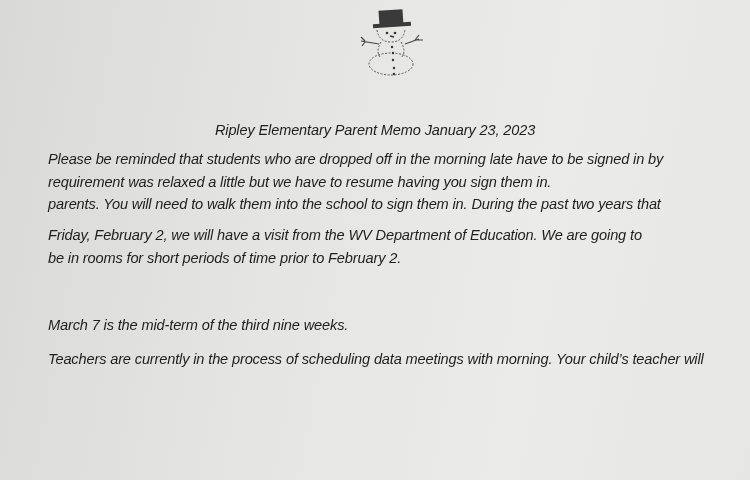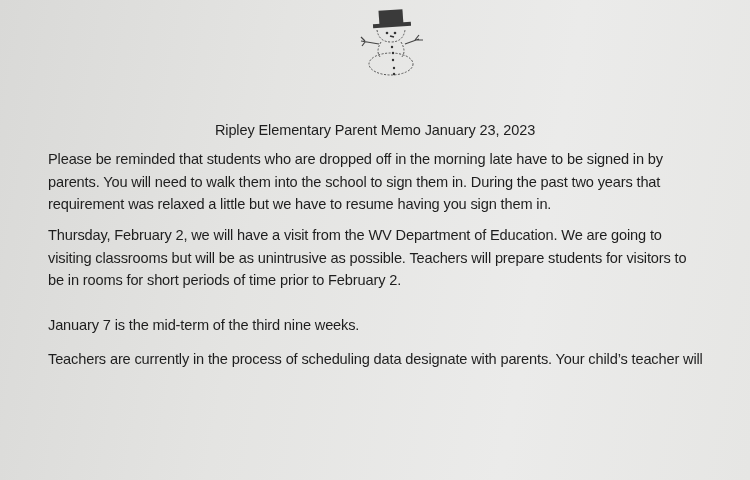--- a/index.html
+++ b/index.html
@@ -4,21 +4,21 @@
 <style>
   html, body { margin: 0; padding: 0; }
   body {
     width: 750px; height: 480px; overflow: hidden;
     background: linear-gradient(100deg, #d9d9d7 0%, #e4e4e2 35%, #ebebea 70%, #e6e6e4 100%);
     font-family: "Liberation Sans", sans-serif;
     color: #1e1e1e;
     position: relative;
   }
   .paper {
-    position: absolute; left: 0; top: 0; width: 750px; height: 480px;
+    position: absolute; left: 0; top: 0; width: 750px; height: 480px; font-style: italic;
   }
   .snowman {
     position: absolute; left: 357px; top: 6px; width: 80px; height: 70px;
   }
   .title {
     position: absolute; left: 0; width: 750px; top: 122px;
     text-align: center; font-size: 14.5px; letter-spacing: -0.1px;
   }
   .para {
     position: absolute; left: 48px; width: 690px;
@@ -53,32 +53,31 @@
     <circle cx="36" cy="47" r="1.2" fill="#333"></circle>
     <circle cx="36" cy="54" r="1.2" fill="#333"></circle>
     <circle cx="37" cy="62" r="1.2" fill="#333"></circle>
     <circle cx="37" cy="68" r="1.2" fill="#333"></circle>
   </svg>
 
   <div class="title">Ripley Elementary Parent Memo January 23, 2023</div>
 
   <div class="para" style="top:148px">
     <span class="line">Please be reminded that students who are dropped off in the morning late have to be signed in by</span>
+    <span class="line">requirement was relaxed a little but we have to resume having you sign them in.</span>
     <span class="line">parents.  You will need to walk them into the school to sign them in.  During the past two years that</span>
-    <span class="line">requirement was relaxed a little but we have to resume having you sign them in.</span>
   </div>
 
   <div class="para" style="top:224px">
-    <span class="line">Thursday, February 2, we will have a visit from the WV Department of Education.  We are going to</span>
-    <span class="line">visiting classrooms but will be as unintrusive as possible.  Teachers will prepare students for visitors to</span>
+    <span class="line">Friday, February 2, we will have a visit from the WV Department of Education.  We are going to</span>
     <span class="line">be in rooms for short periods of time prior to February 2.</span>
   </div>
 
   <div class="para" style="top:314px">
-    <span class="line">January 7 is the mid-term of the third nine weeks.</span>
+    <span class="line">March 7 is the mid-term of the third nine weeks.</span>
   </div>
 
   <div class="para" style="top:348px">
-    <span class="line">Teachers are currently in the process of scheduling data designate with parents.  Your child’s teacher will</span>
+    <span class="line">Teachers are currently in the process of scheduling data meetings with morning.  Your child’s teacher will</span>
   </div>
 
 
 </div>
 
 </body></html>

